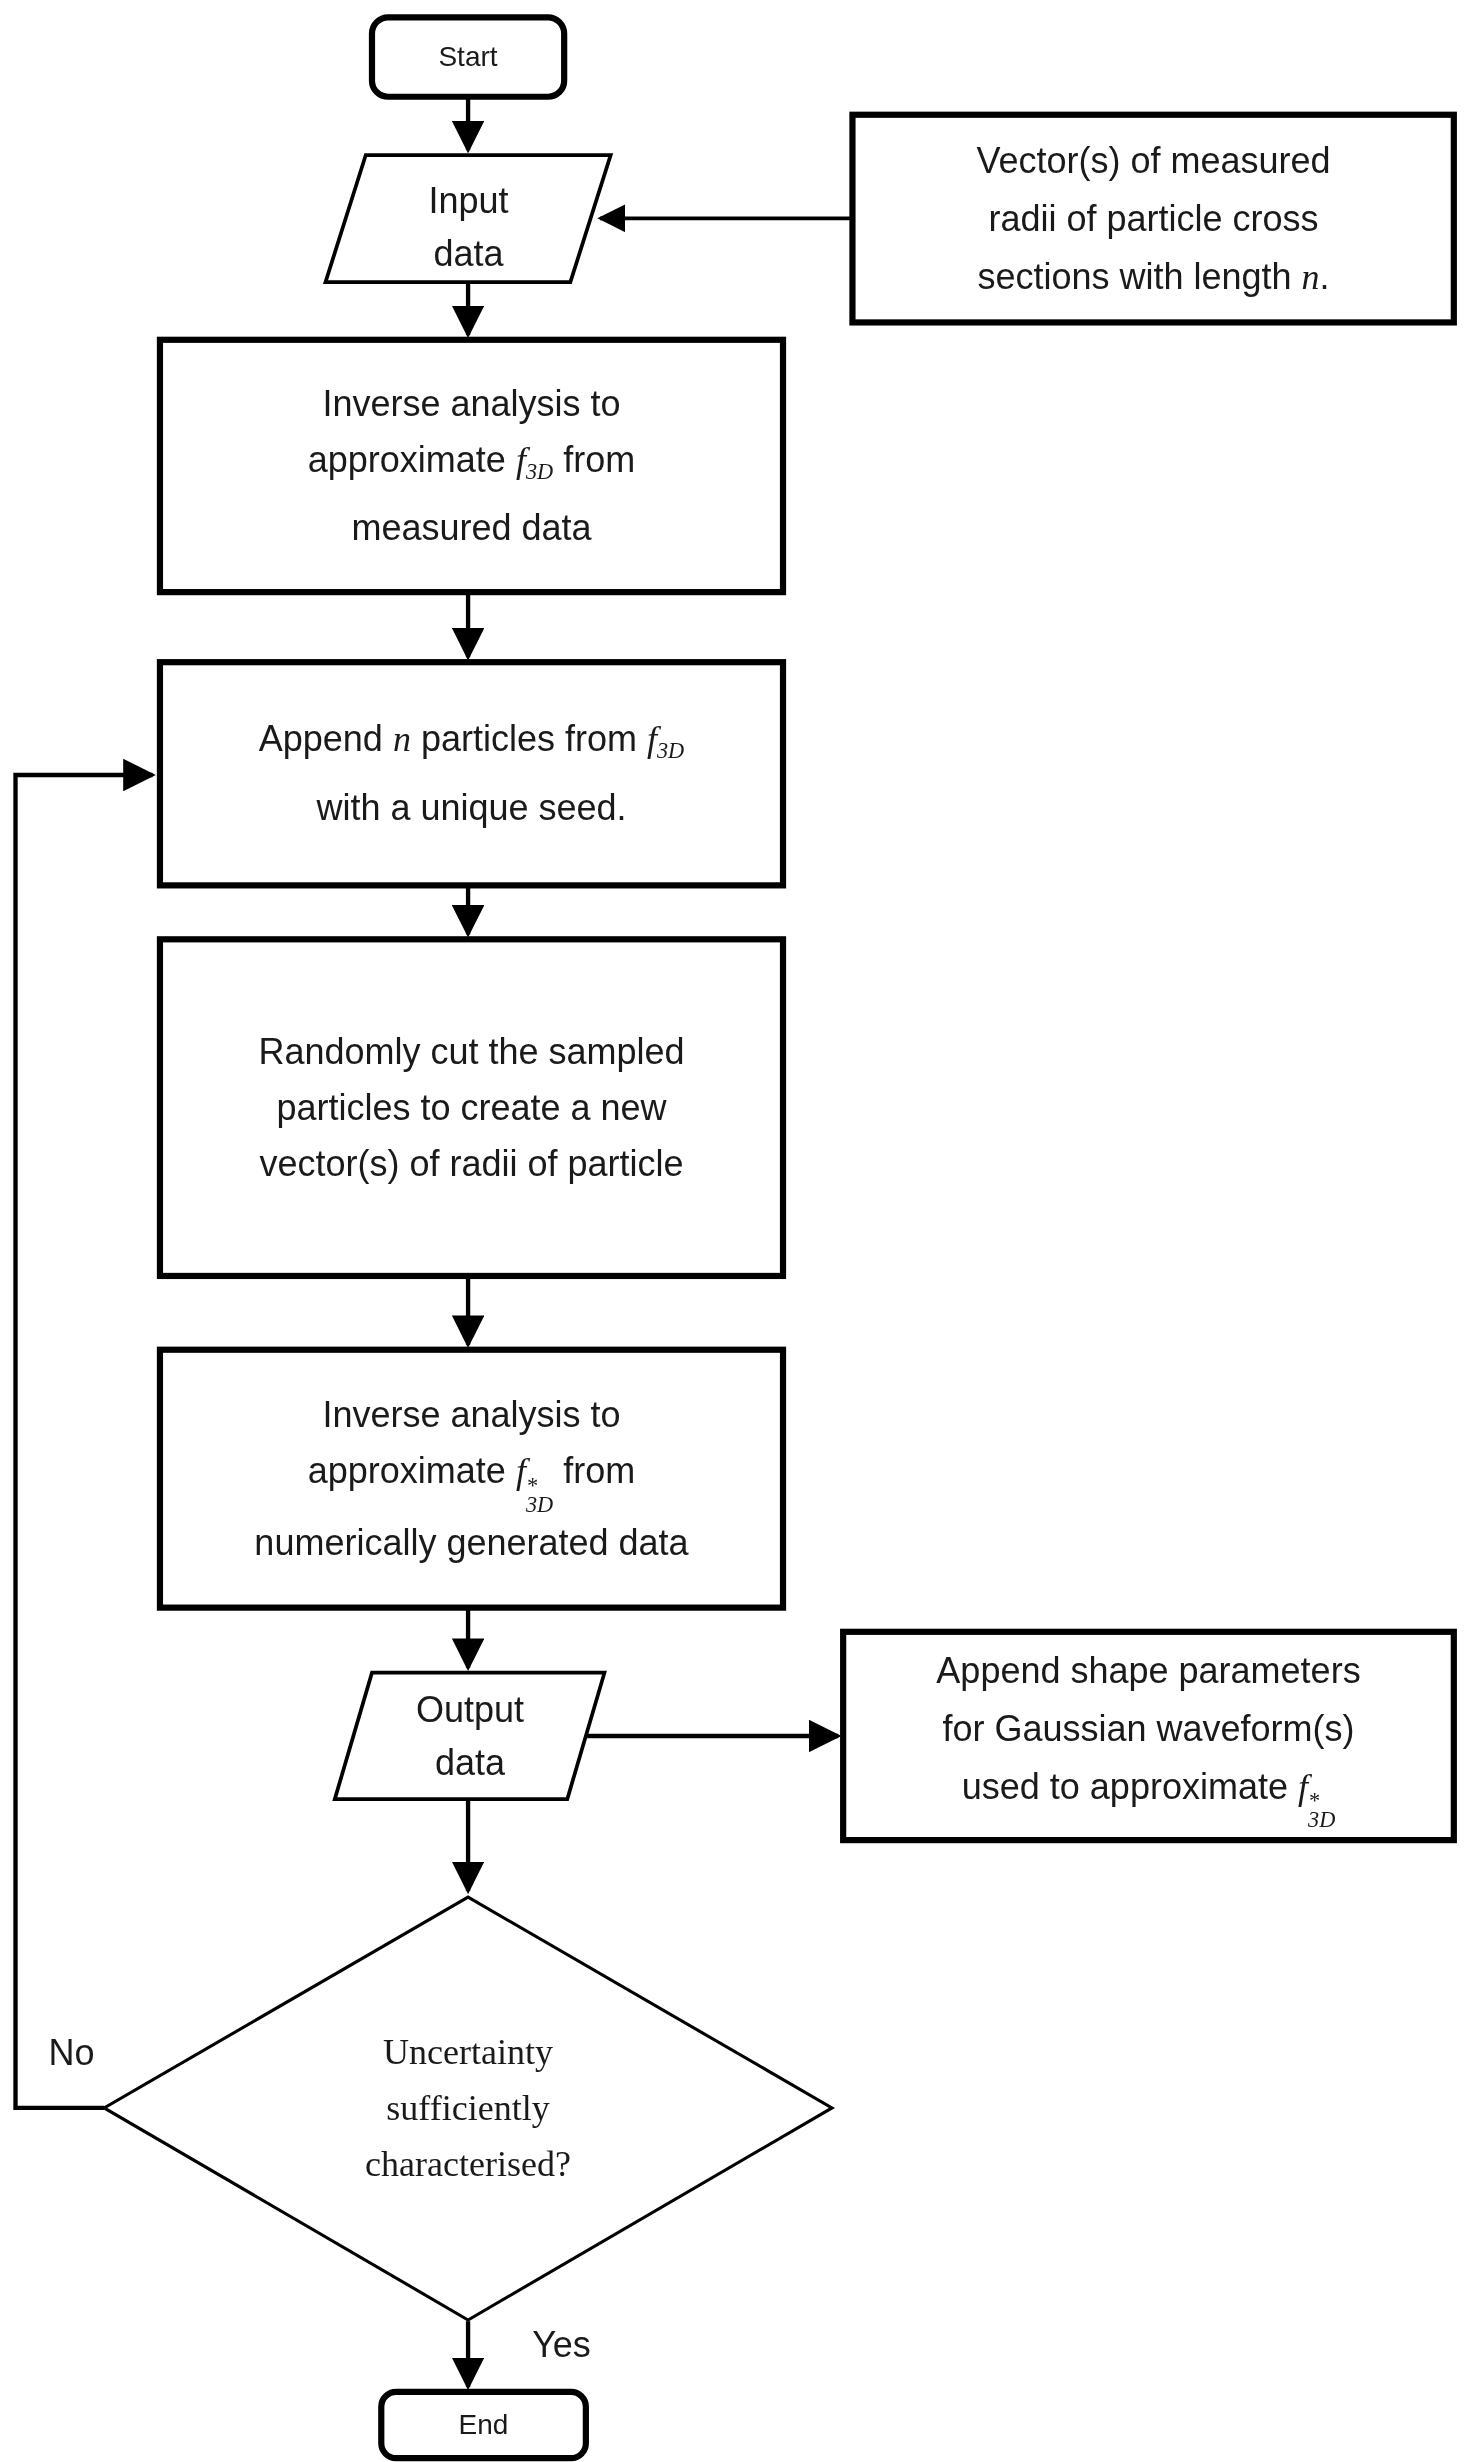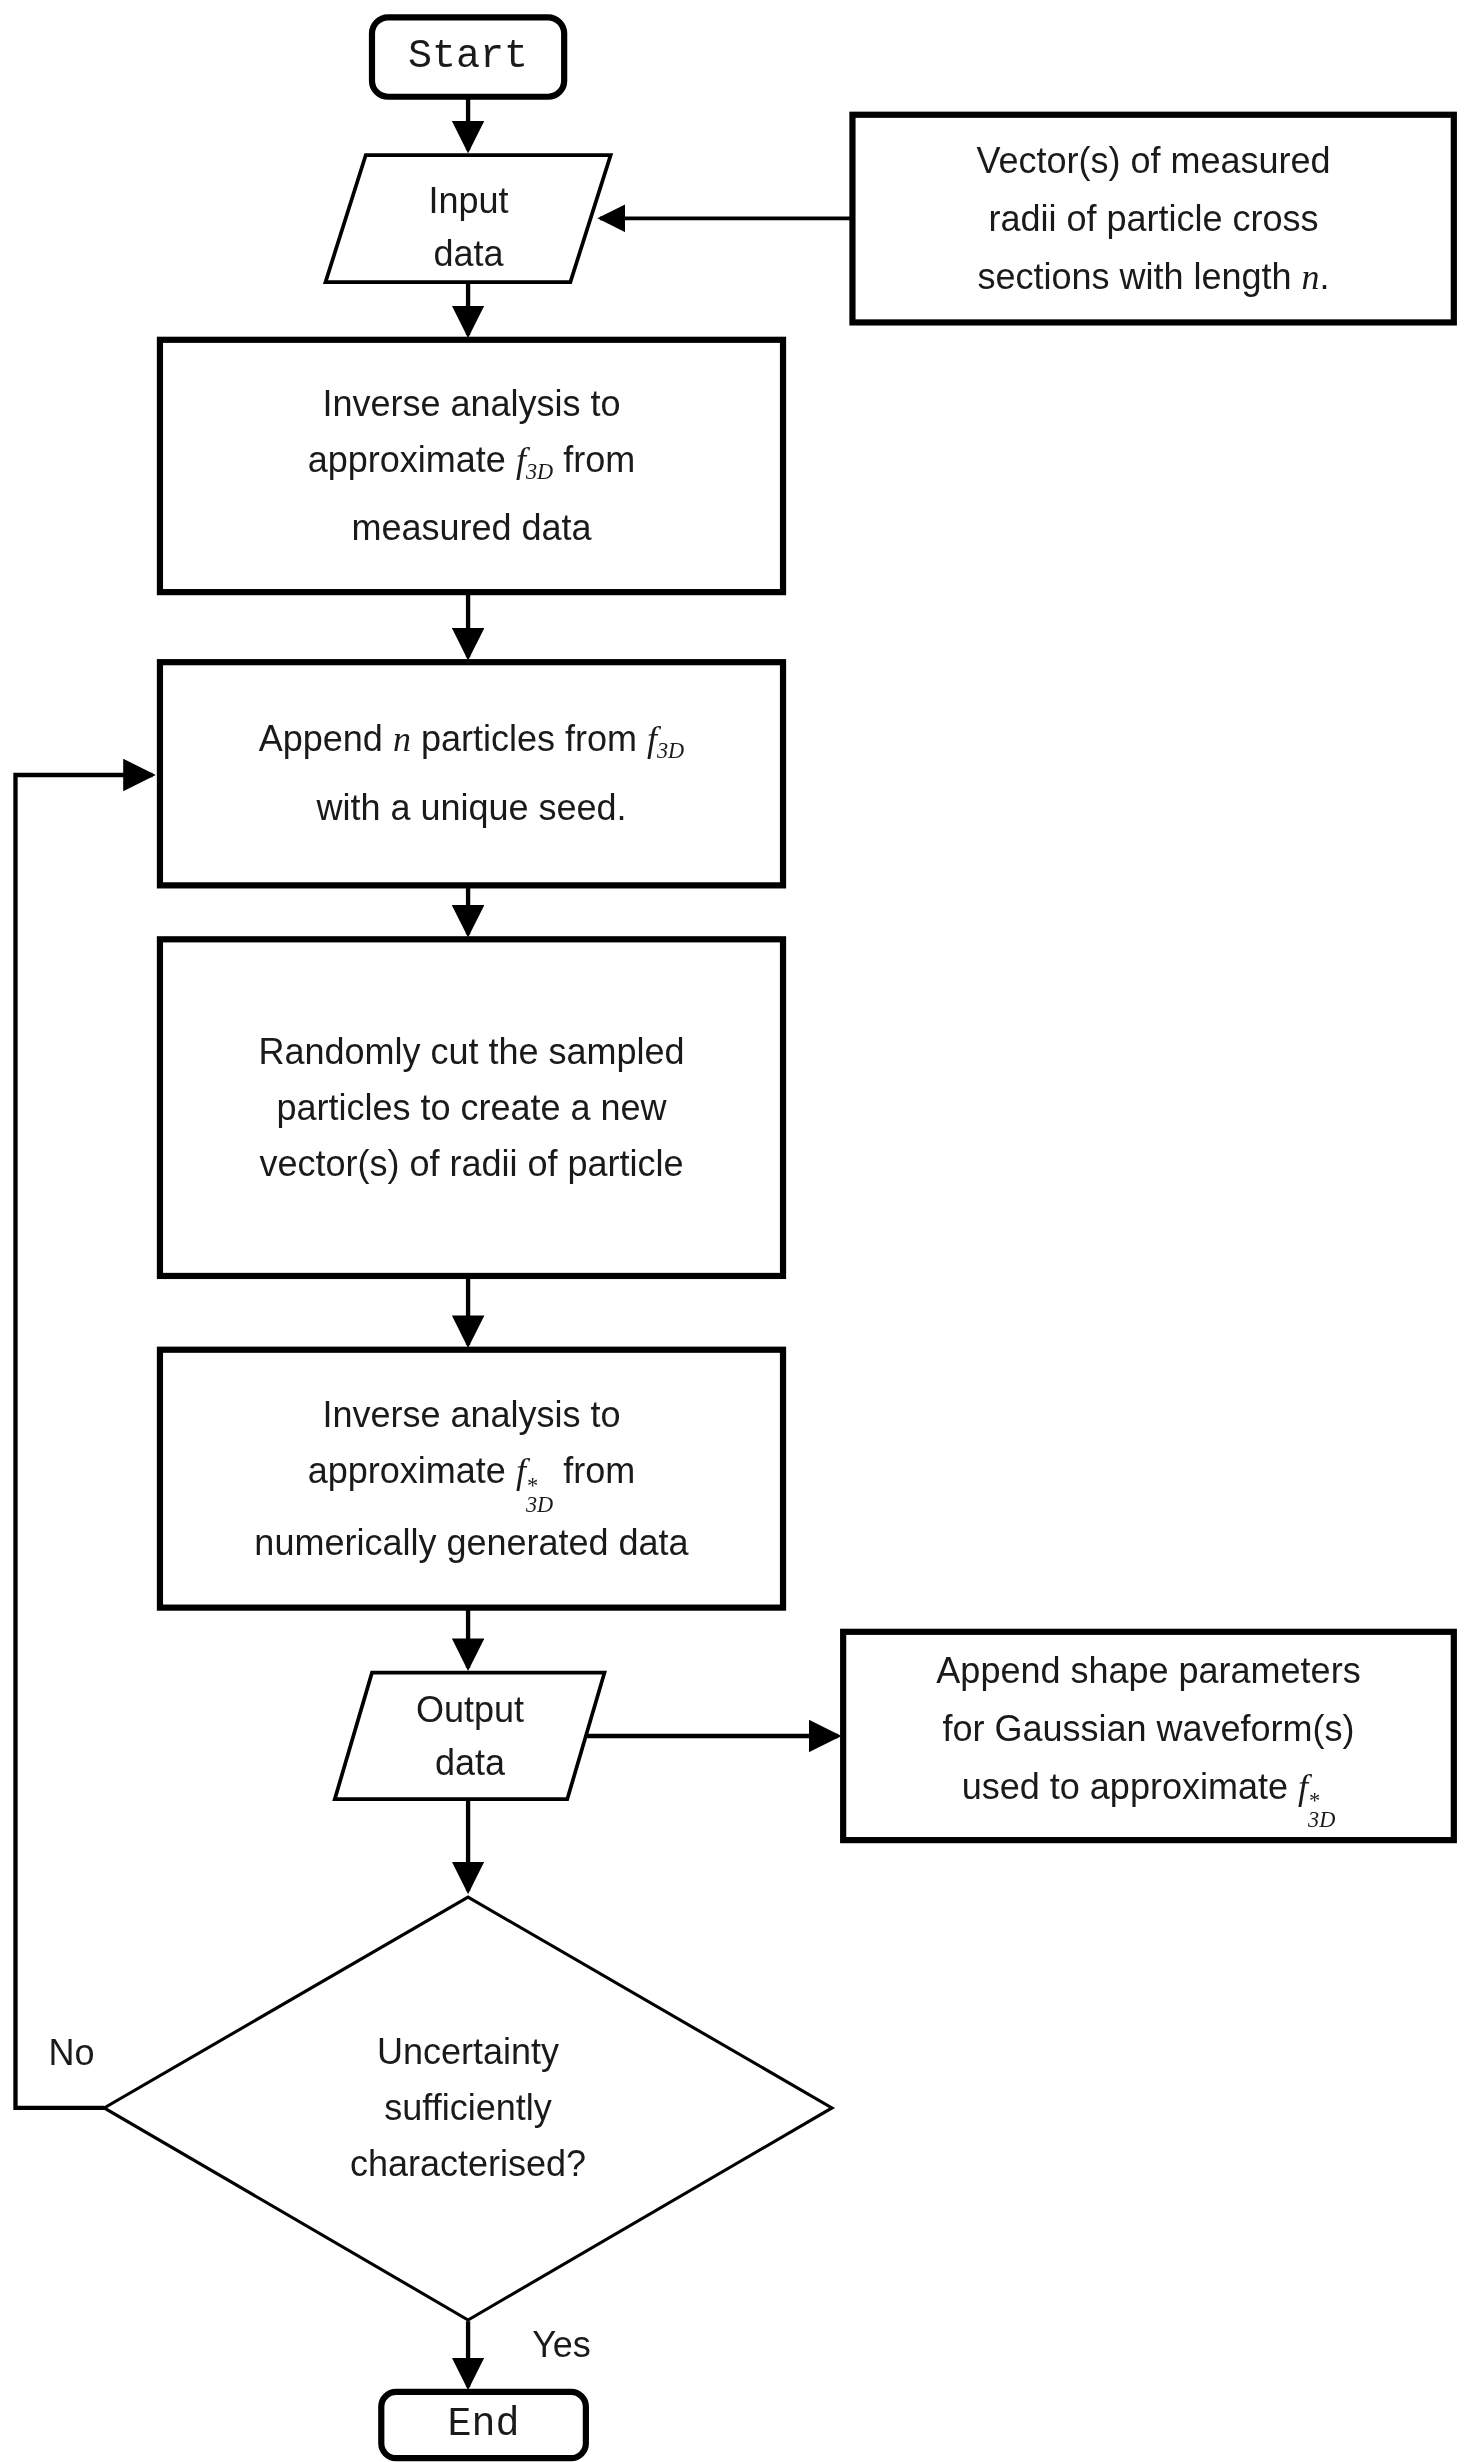--- a/index.html
+++ b/index.html
@@ -12,21 +12,21 @@
   }
   .shapes{position:absolute;left:0;top:0;width:1478px;height:2462px;}
   .lbl{
     position:absolute;
     display:flex;flex-direction:column;justify-content:center;align-items:center;
     text-align:center;
     font-size:36px;line-height:56px;
     color:#1a1a1a;
   }
   .lbl .line{white-space:pre-wrap;}
-  .terminal{font-size:40px;font-family:Liberation Mono, monospace;}
+  .terminal{font-size:28px;}
   .edge-label{font-size:36px;line-height:40px;}
   
   .mf,.mn{font-family:"Liberation Serif", serif;font-style:italic;}
   .sub-inline{
     font-family:"Liberation Serif", serif;font-style:italic;
     font-size:0.62em;vertical-align:-0.32em;letter-spacing:0;
   }
   .stack{
     display:inline-flex;flex-direction:column;
     font-family:"Liberation Serif", serif;font-style:italic;
@@ -114,21 +114,21 @@
     <div class="line">Output</div>
     <div class="line">data</div>
   </div>
 
   <div class="lbl" style="left:843px;top:1632px;width:611px;height:208px;line-height:58px;">
     <div class="line">Append shape parameters</div>
     <div class="line">for Gaussian waveform(s)</div>
     <div class="line"><span>used to approximate </span><span class="mf">f</span><span class="stack"><span class="st-sup">*</span><span class="st-sub">3D</span></span></div>
   </div>
 
-  <div class="lbl" style="left:251px;top:2015px;width:434px;height:186px;">
+  <div class="lbl" style="left:251px;top:2015px;width:434px;height:186px;font-family:Liberation Serif, serif;">
     <div class="line">Uncertainty</div>
     <div class="line">sufficiently</div>
     <div class="line">characterised?</div>
   </div>
 
   <div class="lbl edge-label" style="left:25px;top:2031px;width:93px;height:43px;">
     <div class="line">No</div>
   </div>
 
   <div class="lbl edge-label" style="left:512px;top:2325px;width:99px;height:40px;">

